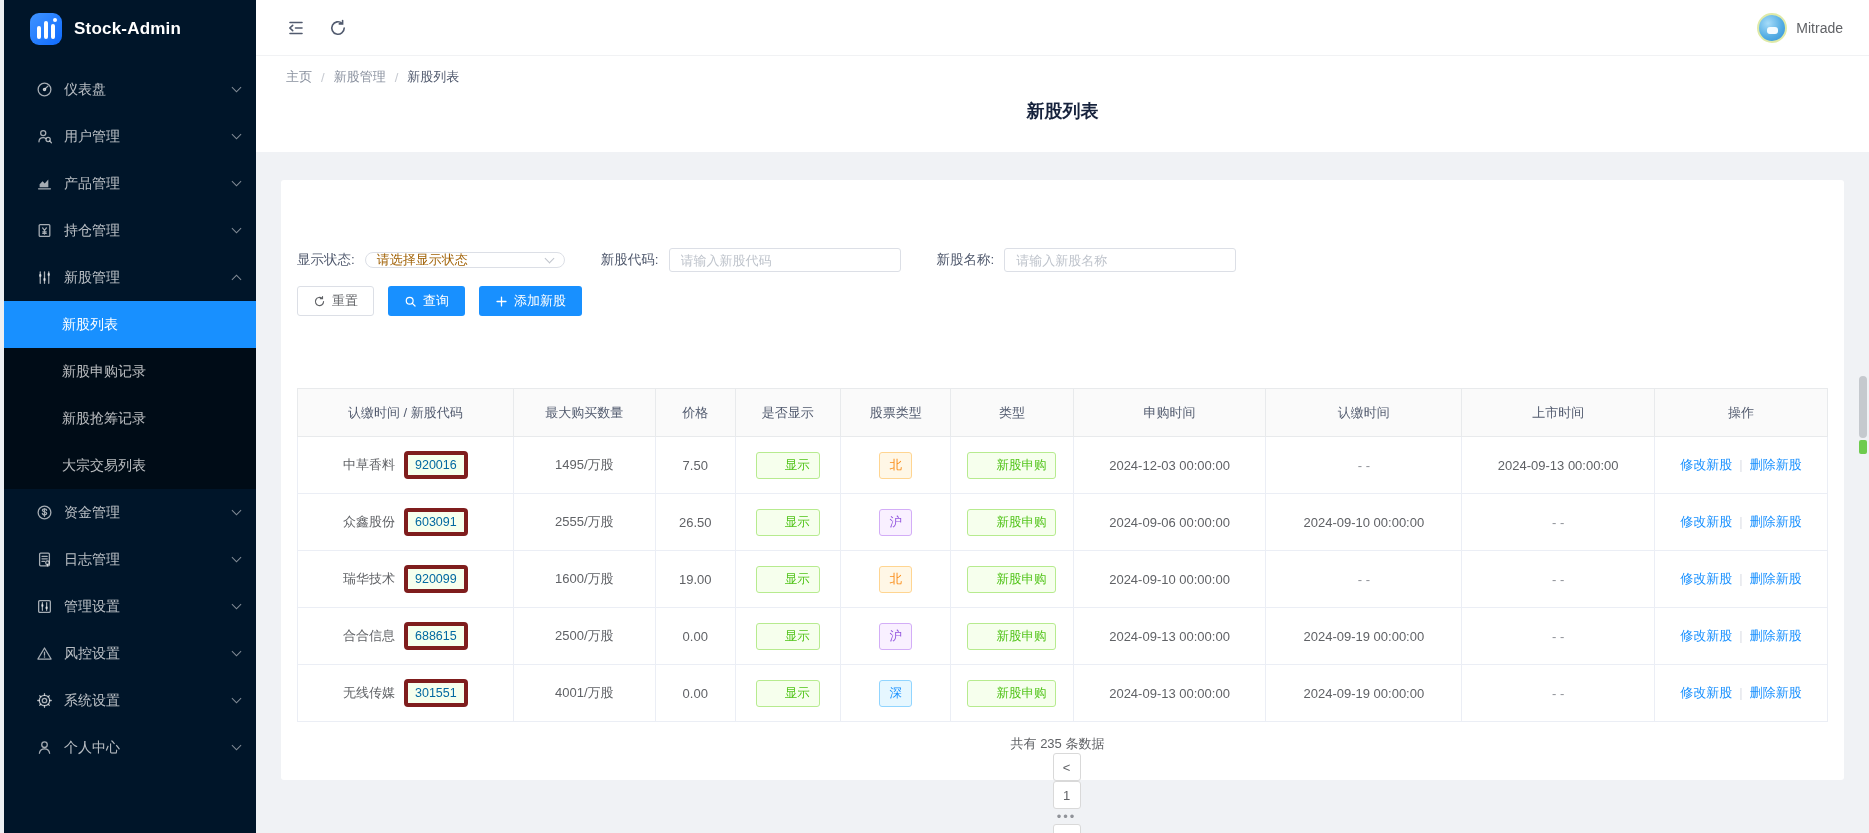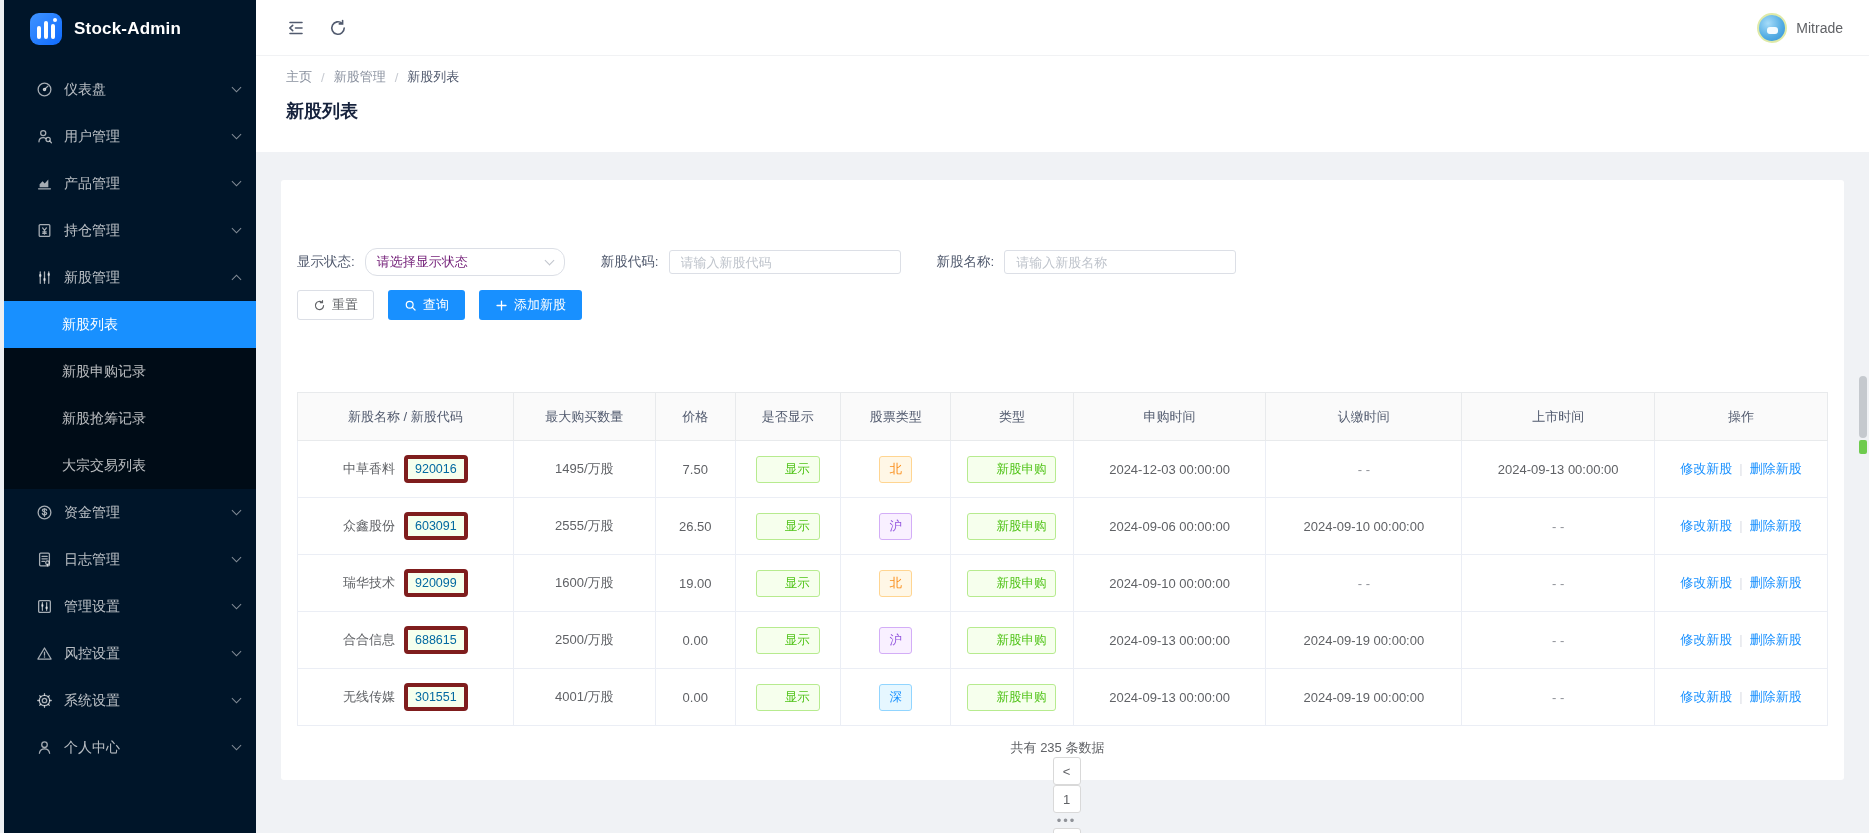--- a/index.html
+++ b/index.html
@@ -34,35 +34,35 @@
   
   .main { flex:1; min-width:0; display:flex; flex-direction:column; }
   .topbar { height:56px; background:#fff; display:flex; align-items:center; padding:0 26px 0 30px; border-bottom:1px solid #f1f2f4; flex-shrink:0; }
   .tb-icon { width:20px; height:20px; color:#515a6e; margin-right:22px; cursor:pointer; }
   .tb-icon svg { width:100%; height:100%; display:block; }
   .tb-right { margin-left:auto; display:flex; align-items:center; gap:9px; }
   .avatar { width:30px; height:30px; border-radius:50%; border:2px solid #dfeaa8; background:radial-gradient(circle at 35% 32%, #a6dcf9 0%, #56aee4 55%, #2f8fd6 100%); position:relative; cursor:pointer; flex-shrink:0; }
   .avatar i { position:absolute; left:8px; top:12px; width:11px; height:7px; background:#f2fbff; border-radius:3px; }
   .username { font-size:14px; color:#606266; cursor:pointer; }
 
-  .page-head { background:#fff; padding:12px 30px 4px; height:96px; flex-shrink:0; }
+  .page-head { background:#fff; padding:12px 30px 4px; height:96px; flex-shrink:0;text-align:center; }
   .breadcrumb { font-size:13px; color:#8a919f; display:flex; align-items:center; gap:9px; }
   .bc-link { cursor:pointer; }
   .bc-current { color:#515a6e; }
   .bc-sep { color:#c6cad1; }
   .page-title { font-size:18px; font-weight:bold; color:#17233d; margin-top:13px; }
 
   .content { flex:1; padding:28px 25px; overflow:hidden; background:#f0f2f5; }
   .card { background:#fff; border-radius:3px; height:600px; padding:32px 16px 0; position:relative; }
 
   
   .filters { display:flex; align-items:center; }
   .f-group { display:flex; align-items:center; margin-right:36px;margin-top:36px; }
   .f-label { font-size:13.5px; color:#515a6e; margin-right:10px; white-space:nowrap; }
-  .select-box { width:200px; height:28px; border:1px solid #dcdfe6; border-radius:12px; background:#fff; display:flex; align-items:center; justify-content:space-between; padding:0 11px; font-size:13px; color:#701a75; cursor:pointer; }
+  .select-box { width:200px; height:16px; border:1px solid #dcdfe6; border-radius:12px; background:#fff; display:flex; align-items:center; justify-content:space-between; padding:0 11px; font-size:13px; color:#a16207; cursor:pointer; }
   .select-box .chev, .page-size .chev { border-color:#c0c4cc; }
   .text-input { width:232px; height:24px; border:1px solid #dcdfe6; border-radius:3px; padding:0 11px; font-size:13px; color:#333; outline:none; }
   .text-input::placeholder { color:#bfc4cc; }
 
   .btn-row { display:flex; align-items:center; gap:14px; margin-top:14px; }
   .btn { height:30px; border:1px solid transparent; border-radius:3px; font-size:13px; display:inline-flex; align-items:center; gap:6px; padding:0 15px; cursor:pointer; font-family:inherit; }
   .btn svg { width:13px; height:13px; display:block; }
   .btn-plain { background:#fff; border-color:#dcdfe6; color:#606266; }
   .btn-primary { background:#1890ff; color:#fff; }
 
@@ -335,21 +335,21 @@
               <col style="width:6.9%">
                 <col style="width:7.2%">
                 <col style="width:8.0%">
               <col style="width:12.6%">
                 <col style="width:12.8%">
                 <col style="width:12.6%">
                 <col style="width:11.3%">
             </colgroup>
             <thead>
                 <tr id="thead-row">
-                  <th>新股名称 / 新股代码</th>
+                  <th>认缴时间 / 新股代码</th>
                   <th>最大购买数量</th>
                   <th>价格</th>
                   <th>是否显示</th>
                   <th>股票类型</th>
                   <th>类型</th>
                   <th>申购时间</th>
                   <th>认缴时间</th>
                   <th>上市时间</th>
                   <th>操作</th>
                 </tr>

